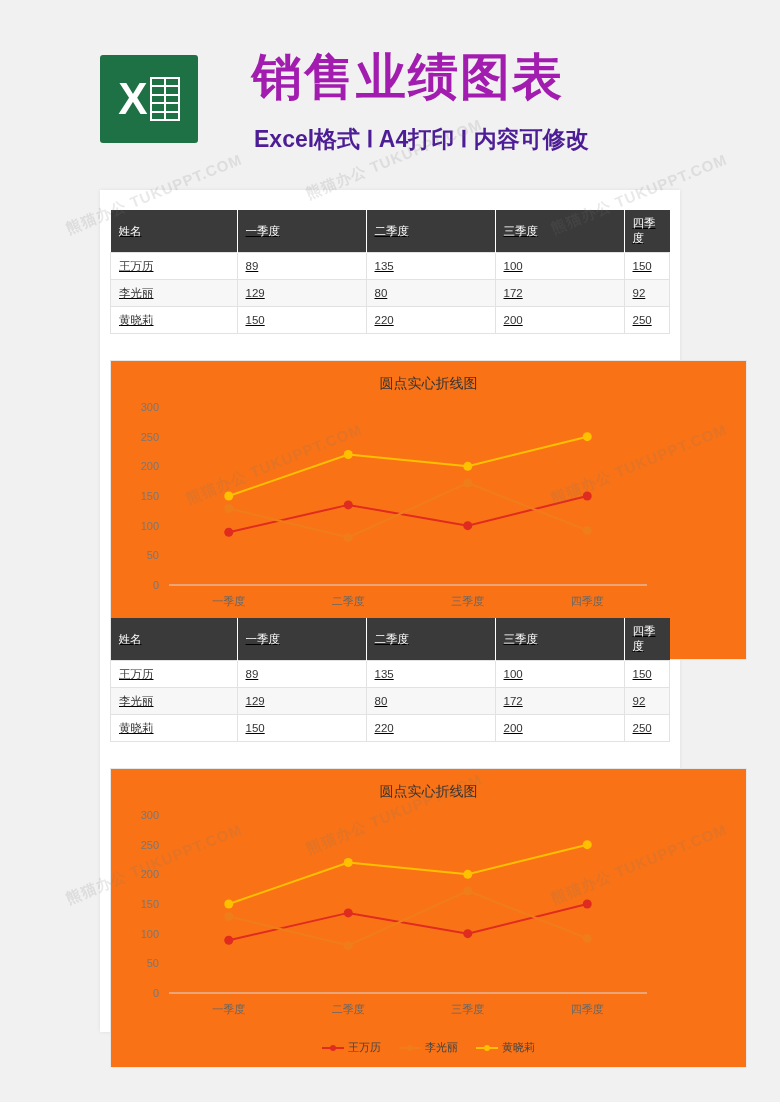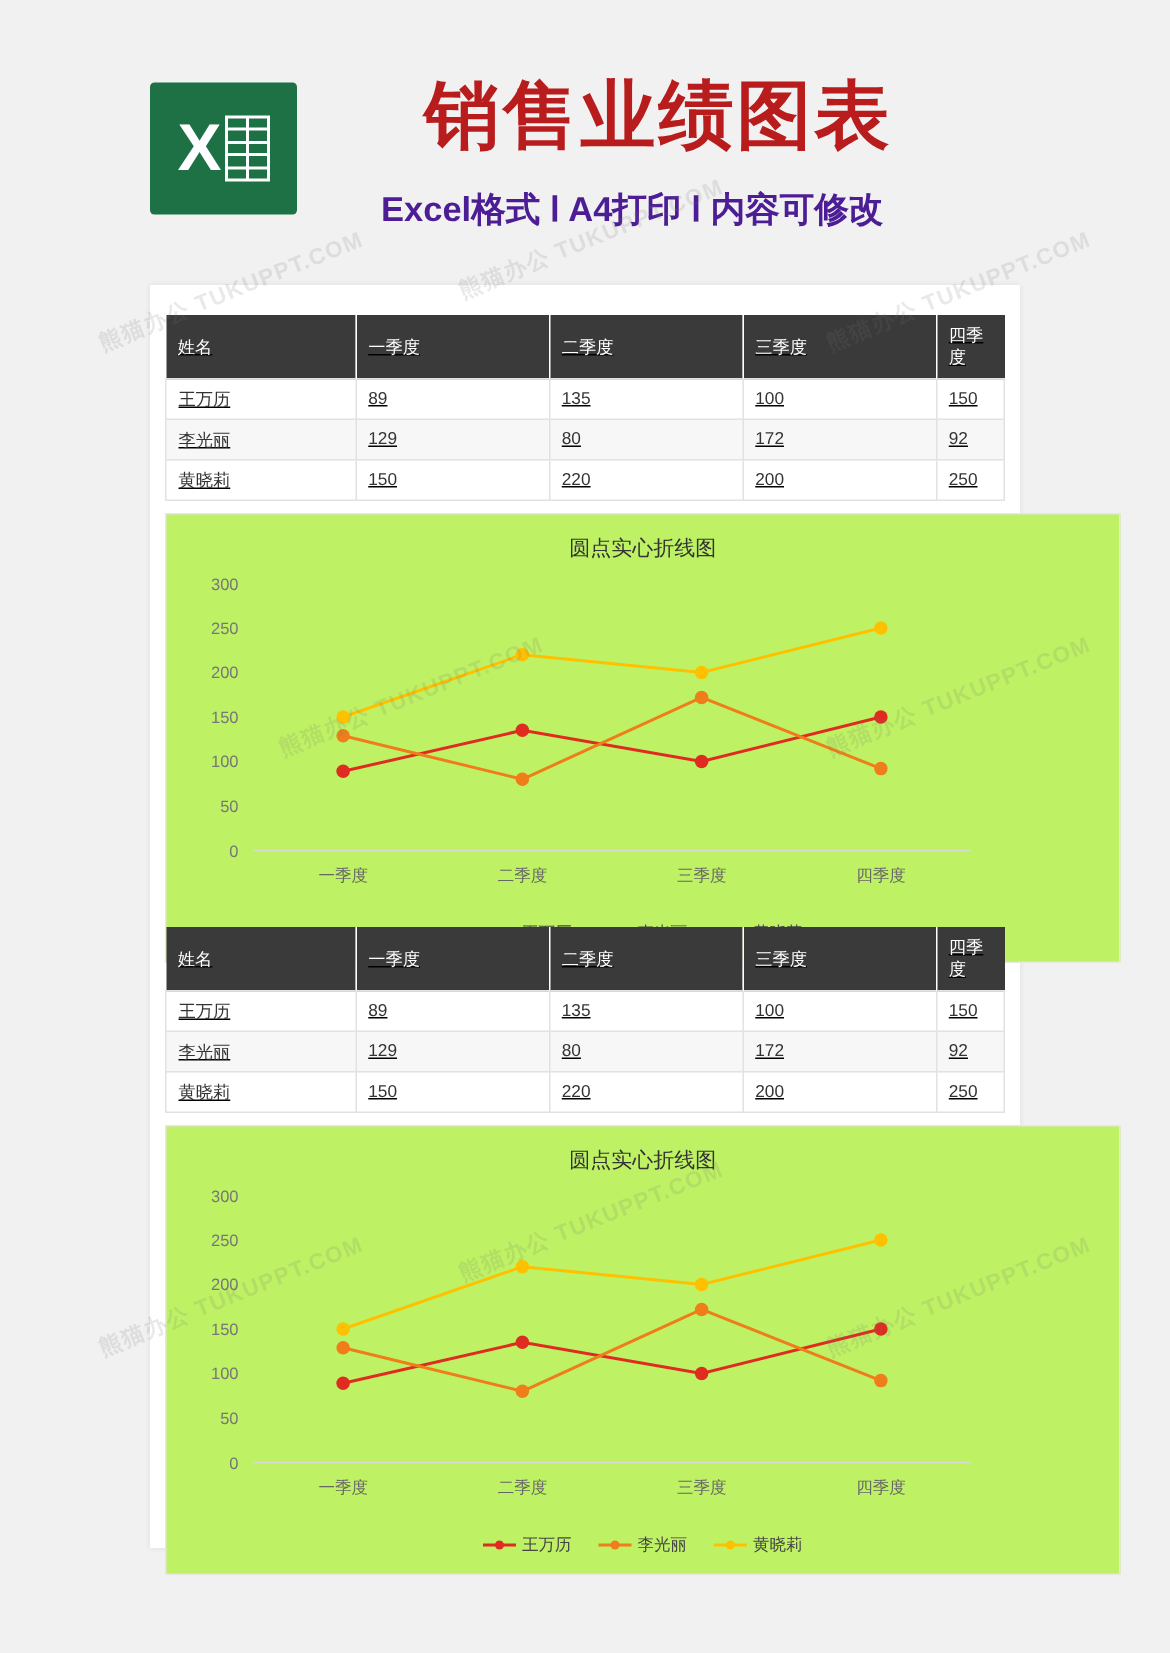--- a/index.html
+++ b/index.html
@@ -57,24 +57,23 @@
   .logo .grid span {
     background: #1e7145;
     display: block;
   }
   .title-main {
     position: absolute;
     left: 252px;
     top: 50px;
     font-size: 50px;
     font-weight: bold;
-    color: #b91c1c;
+    color: #a21caf;
     letter-spacing: 2px;
     line-height: 1.1;
-    margin-left: 31px;
   }
   .title-sub {
     position: absolute;
     left: 254px;
     top: 124px;
     font-size: 23px;
     font-weight: bold;
     color: #4c1d95;
     letter-spacing: 0px;
   }
@@ -120,25 +119,25 @@
     background: #ffffff;
     color: #333333;
     padding: 5px 8px;
     border: 1px solid #e2e2e2;
     height: 16px;
   }
   table.data-table tr.alt td { background: #f7f7f7; }
 
   
   .chart-card {
-    margin-top: 8px;
+    margin-top: 26px;
     width: 637px;
     height: 300px;
     border: 1px solid #e6e6e6;
-    background: #bef264;
+    background: #f97316;
     position: relative;
     box-sizing: border-box;
   }
   .chart-title {
     position: absolute;
     top: 14px;
     left: 0;
     width: 100%;
     text-align: center;
     font-size: 14px;

